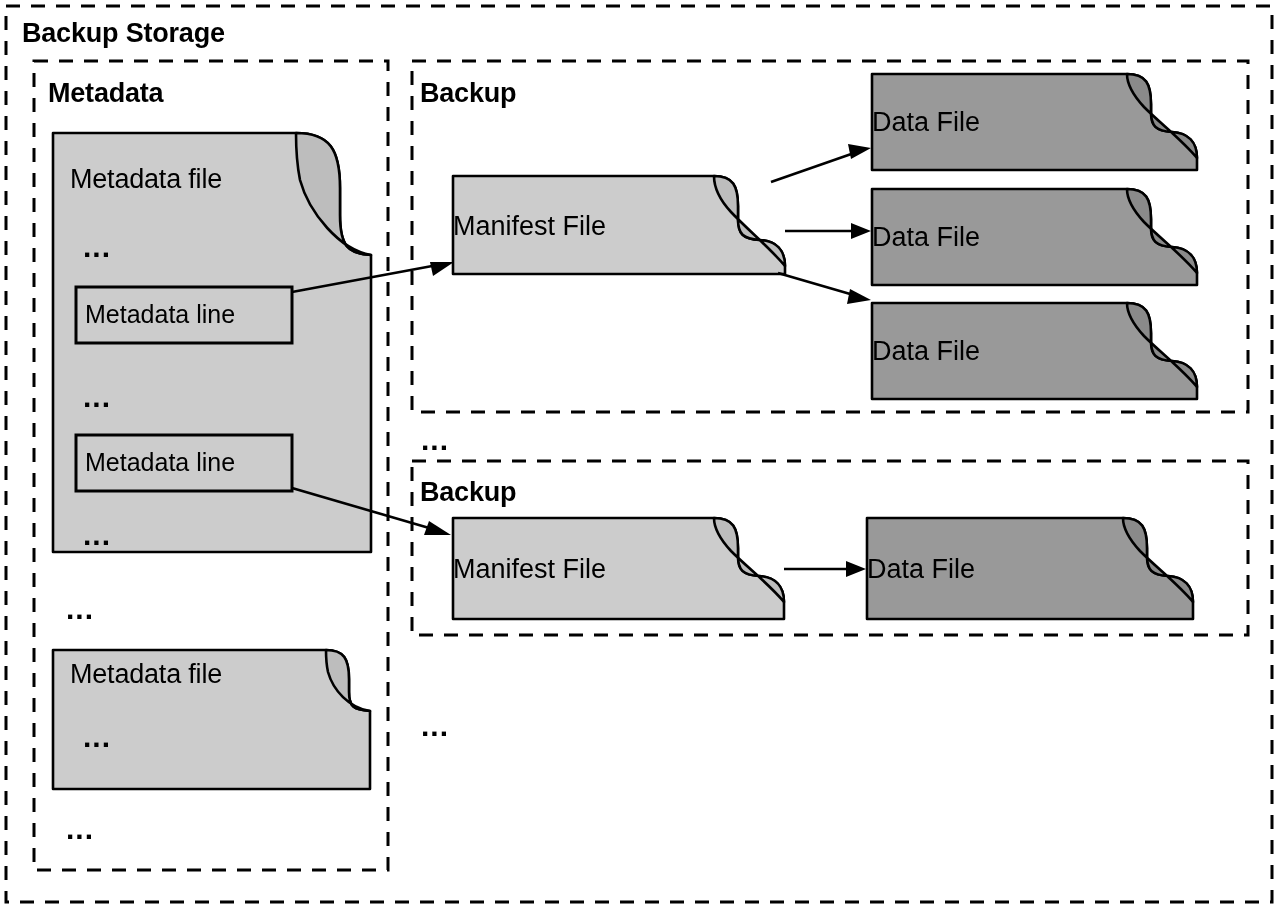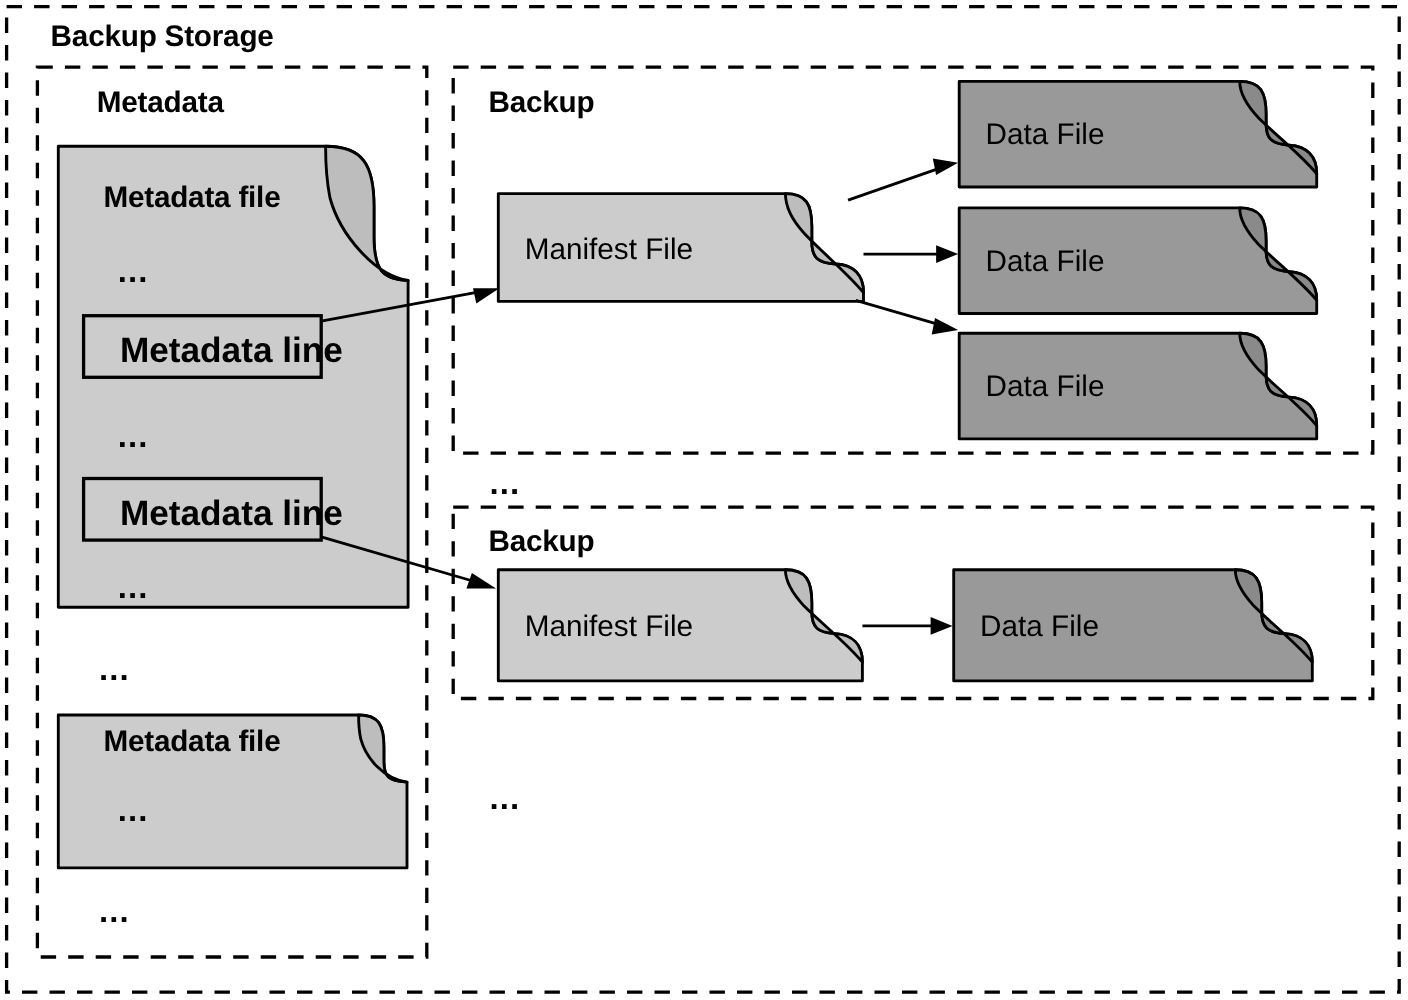--- a/index.html
+++ b/index.html
@@ -66,40 +66,39 @@
   }
   .arrowhead {
     fill: #000000;
     stroke: none;
   }
   .lbl {
     position: absolute;
     color: #000000;
     white-space: nowrap;
     line-height: 1;
-    margin-left: 24px;
   }
   .lbl-group {
     font-size: 27px;
     font-weight: bold;
     letter-spacing: -0.2px;
   }
   .lbl-doc-title {
     font-size: 27px;
-    font-weight: bold;
+    font-weight: normal;
     letter-spacing: -0.2px;
   }
   .lbl-doc-center {
     font-size: 27px;
     font-weight: normal;
     text-align: left;
   }
   .lbl-linebox {
-    font-size: 32px;
-    font-weight: bold;
+    font-size: 25px;
+    font-weight: normal;
   }
   .lbl-ellipsis {
     font-size: 30px;
     font-weight: bold;
     letter-spacing: 1px;
   }
 </style>
 </head>
 <body>
 
@@ -285,21 +284,21 @@
 
     <g>
       <path class="connector" d="M 784,569 L 852,569"></path>
       <path class="arrowhead" d="M 866,569 L 846,561 L 846,577 Z"></path>
     </g>
 
   </svg>
 
   <div class="lbl lbl-group" style="left:22px; top:20px;">Backup Storage</div>
 
-  <div class="lbl lbl-group" style="left:64px; top:80px;text-align:center;">Metadata</div>
+  <div class="lbl lbl-group" style="left:48px; top:80px;text-align:center;">Metadata</div>
 
   <div class="lbl lbl-group" style="left:420px; top:80px;">Backup</div>
 
   <div class="lbl lbl-group" style="left:420px; top:479px;">Backup</div>
 
   <div class="lbl lbl-doc-title" style="left:70px; top:166px;">Metadata file</div>
 
   <div class="lbl lbl-ellipsis" style="left:83px; top:232px;">...</div>
 
   <div class="lbl lbl-linebox" style="left:85px; top:302px;">Metadata line</div>

